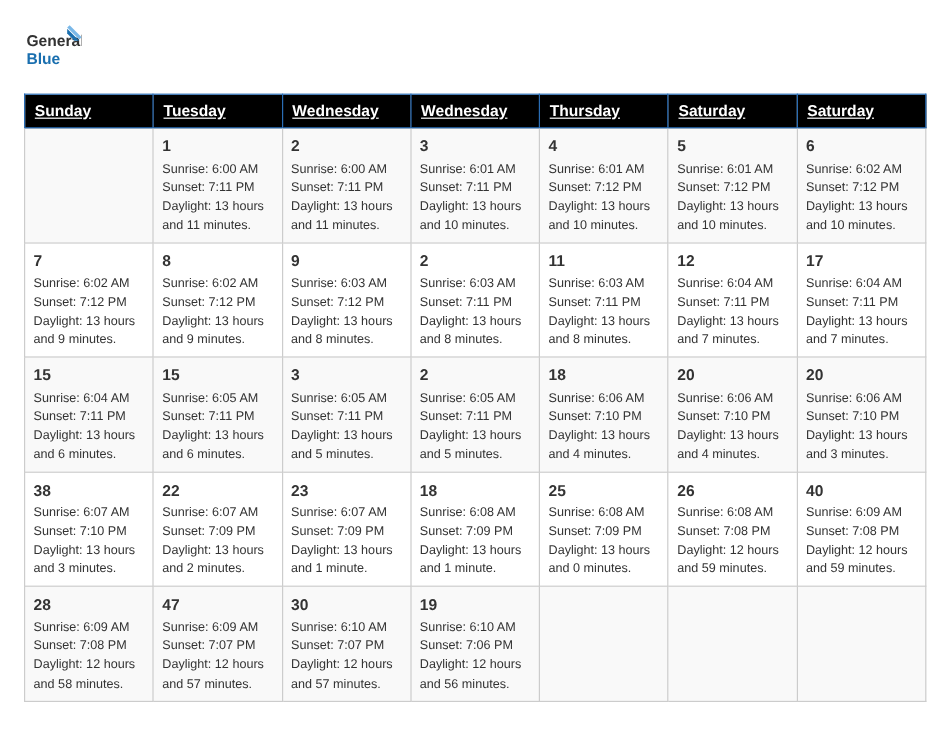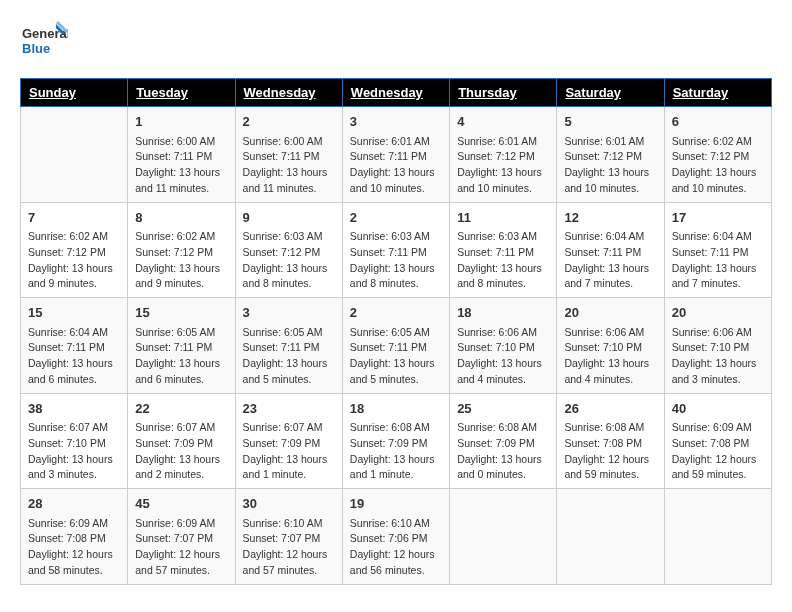--- a/index.html
+++ b/index.html
@@ -309,21 +309,21 @@
       </tr>
       <tr>
         <td>
           <span class="day-num">28</span>
           <div class="cell-text">Sunrise: 6:09 AM</div>
           <div class="cell-text">Sunset: 7:08 PM</div>
           <div class="cell-text">Daylight: 12 hours</div>
           <div class="cell-text">and 58 minutes.</div>
         </td>
         <td>
-          <span class="day-num">45</span>
+          <span class="day-num">47</span>
           <div class="cell-text">Sunrise: 6:09 AM</div>
           <div class="cell-text">Sunset: 7:07 PM</div>
           <div class="cell-text">Daylight: 12 hours</div>
           <div class="cell-text">and 57 minutes.</div>
         </td>
         <td>
           <span class="day-num">30</span>
           <div class="cell-text">Sunrise: 6:10 AM</div>
           <div class="cell-text">Sunset: 7:07 PM</div>
           <div class="cell-text">Daylight: 12 hours</div>

